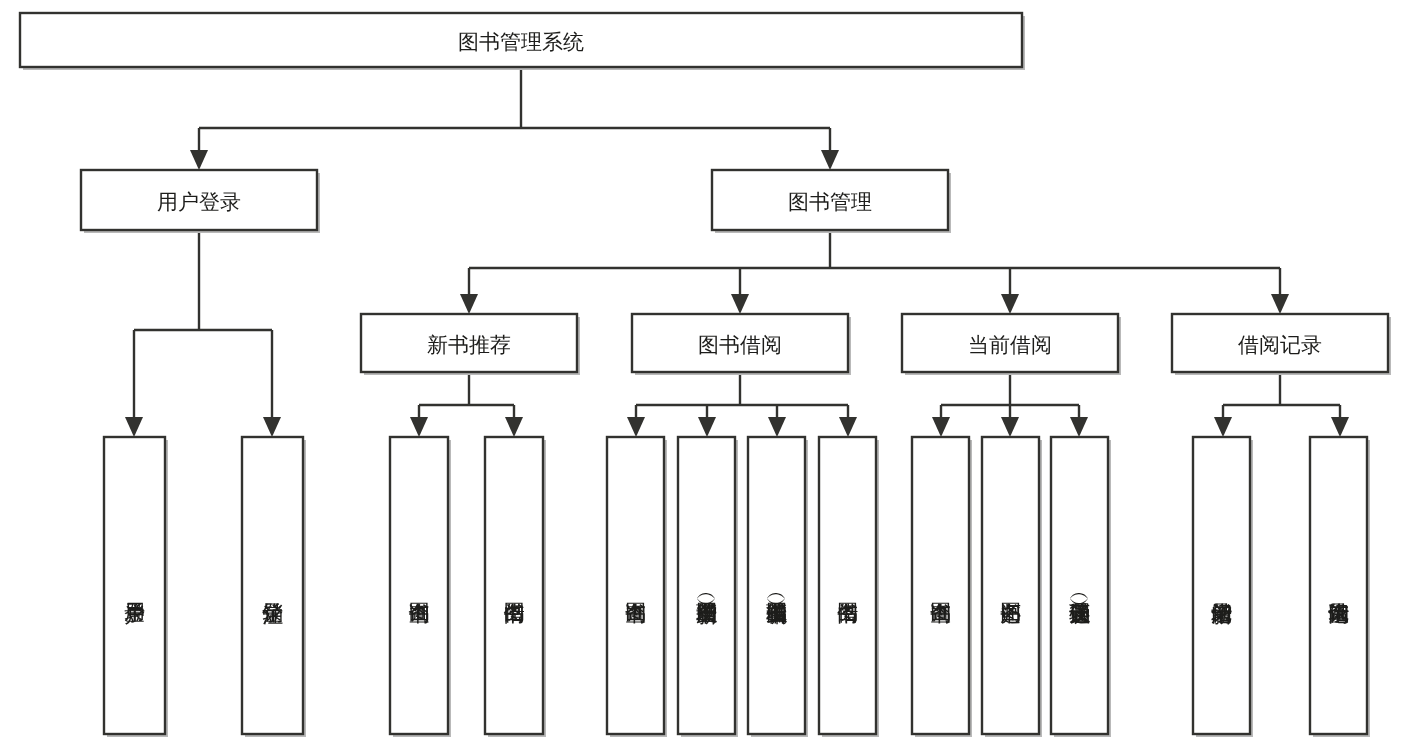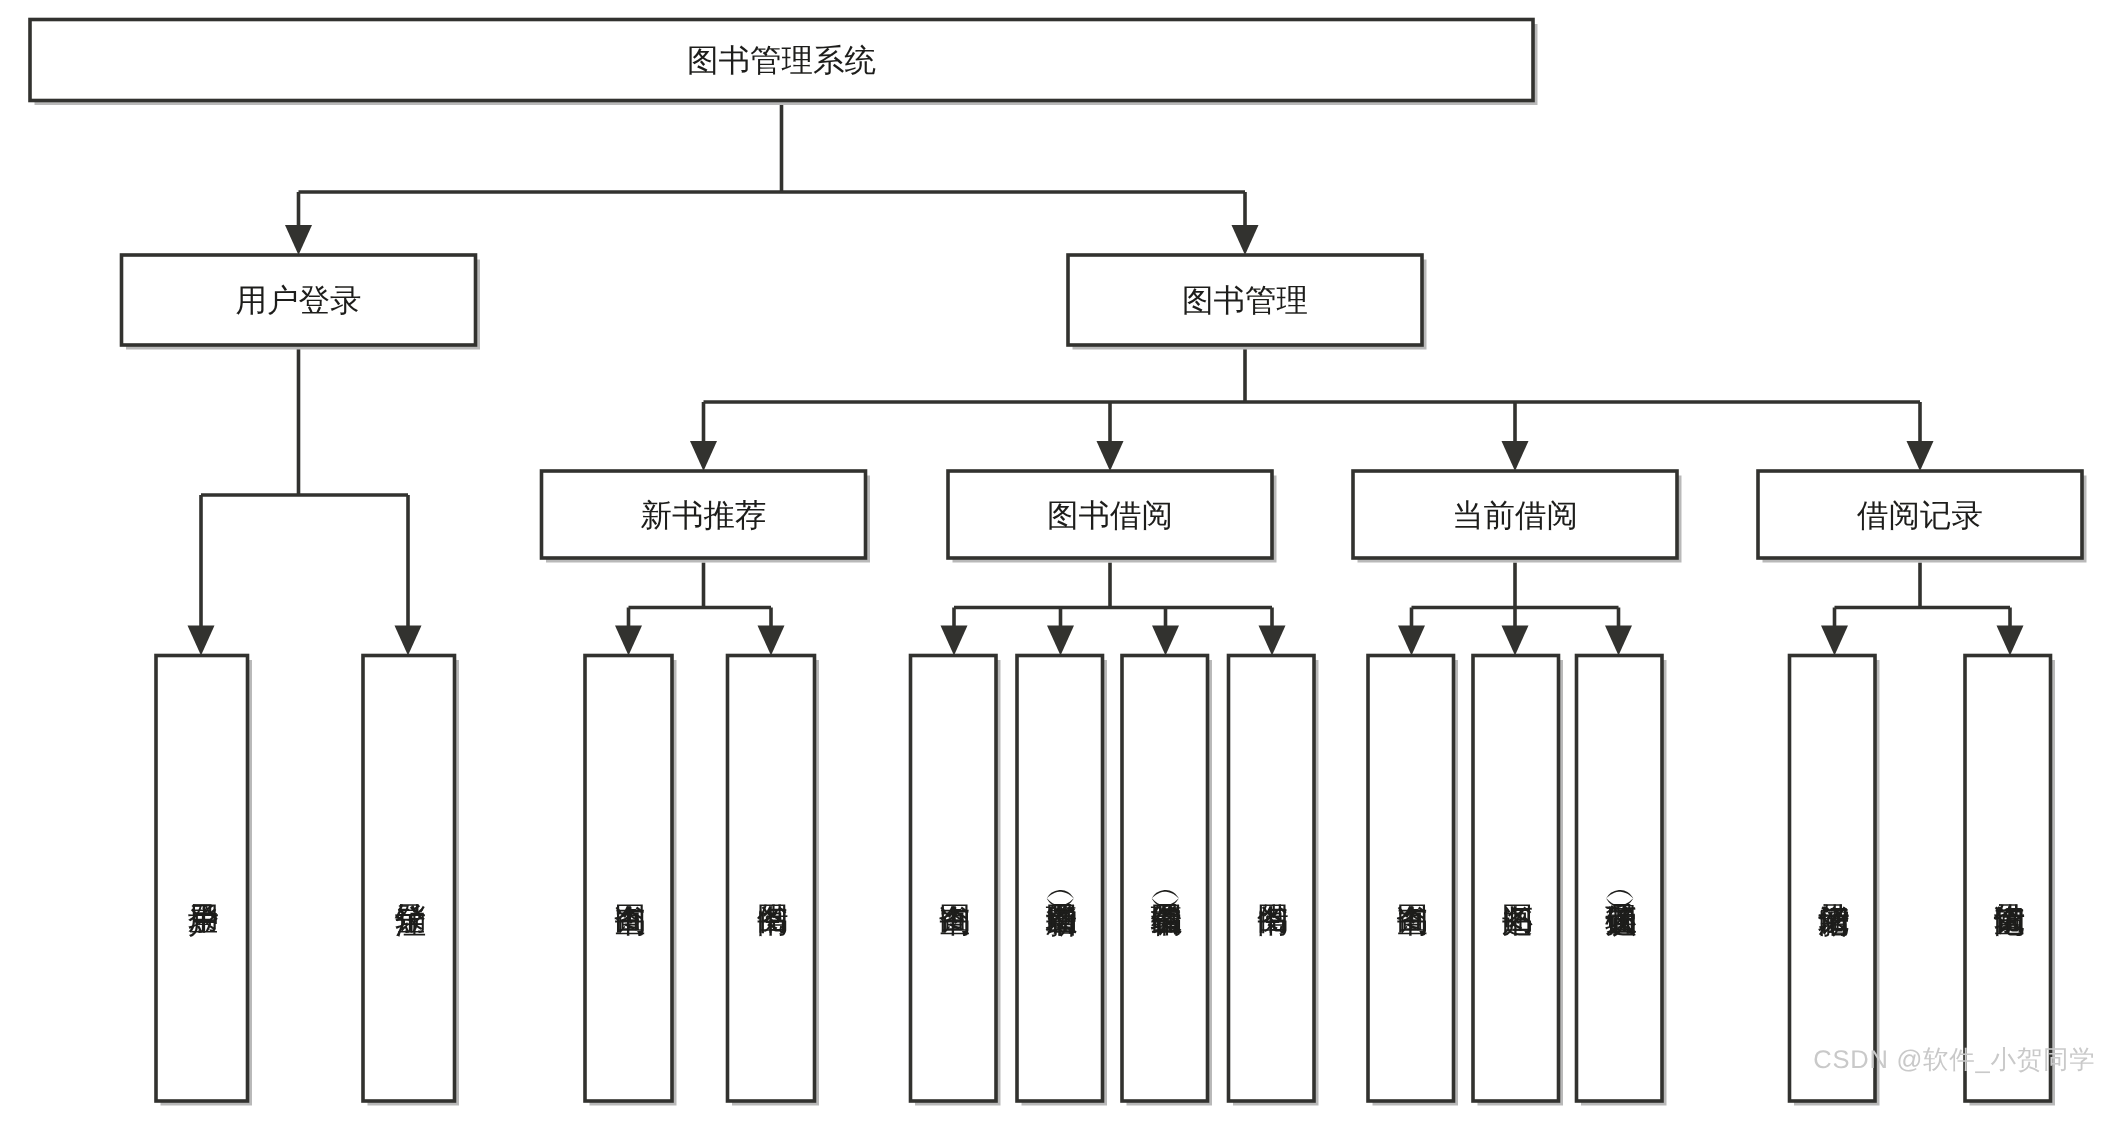--- a/index.html
+++ b/index.html
@@ -279,14 +279,13 @@
   <div class="leaf-label" style="left:748px; top:437px; width:57px; height:297px;">编辑图书（管理员）</div>
   <div class="leaf-label" style="left:819px; top:437px; width:57px; height:297px;">借阅图书</div>
 
   <div class="leaf-label" style="left:912px; top:437px; width:57px; height:297px;">查询图书</div>
   <div class="leaf-label" style="left:982px; top:437px; width:57px; height:297px;">归还图书</div>
   <div class="leaf-label" style="left:1051px; top:437px; width:57px; height:297px;">确认归还（管理员）</div>
 
   <div class="leaf-label" style="left:1193px; top:437px; width:57px; height:297px;">新增借阅记录</div>
   <div class="leaf-label" style="left:1310px; top:437px; width:57px; height:297px;">查询借阅记录</div>
 
-  <div class="watermark">CSDN @软件_小贺同学</div>
 </div>
 
 </body></html>

